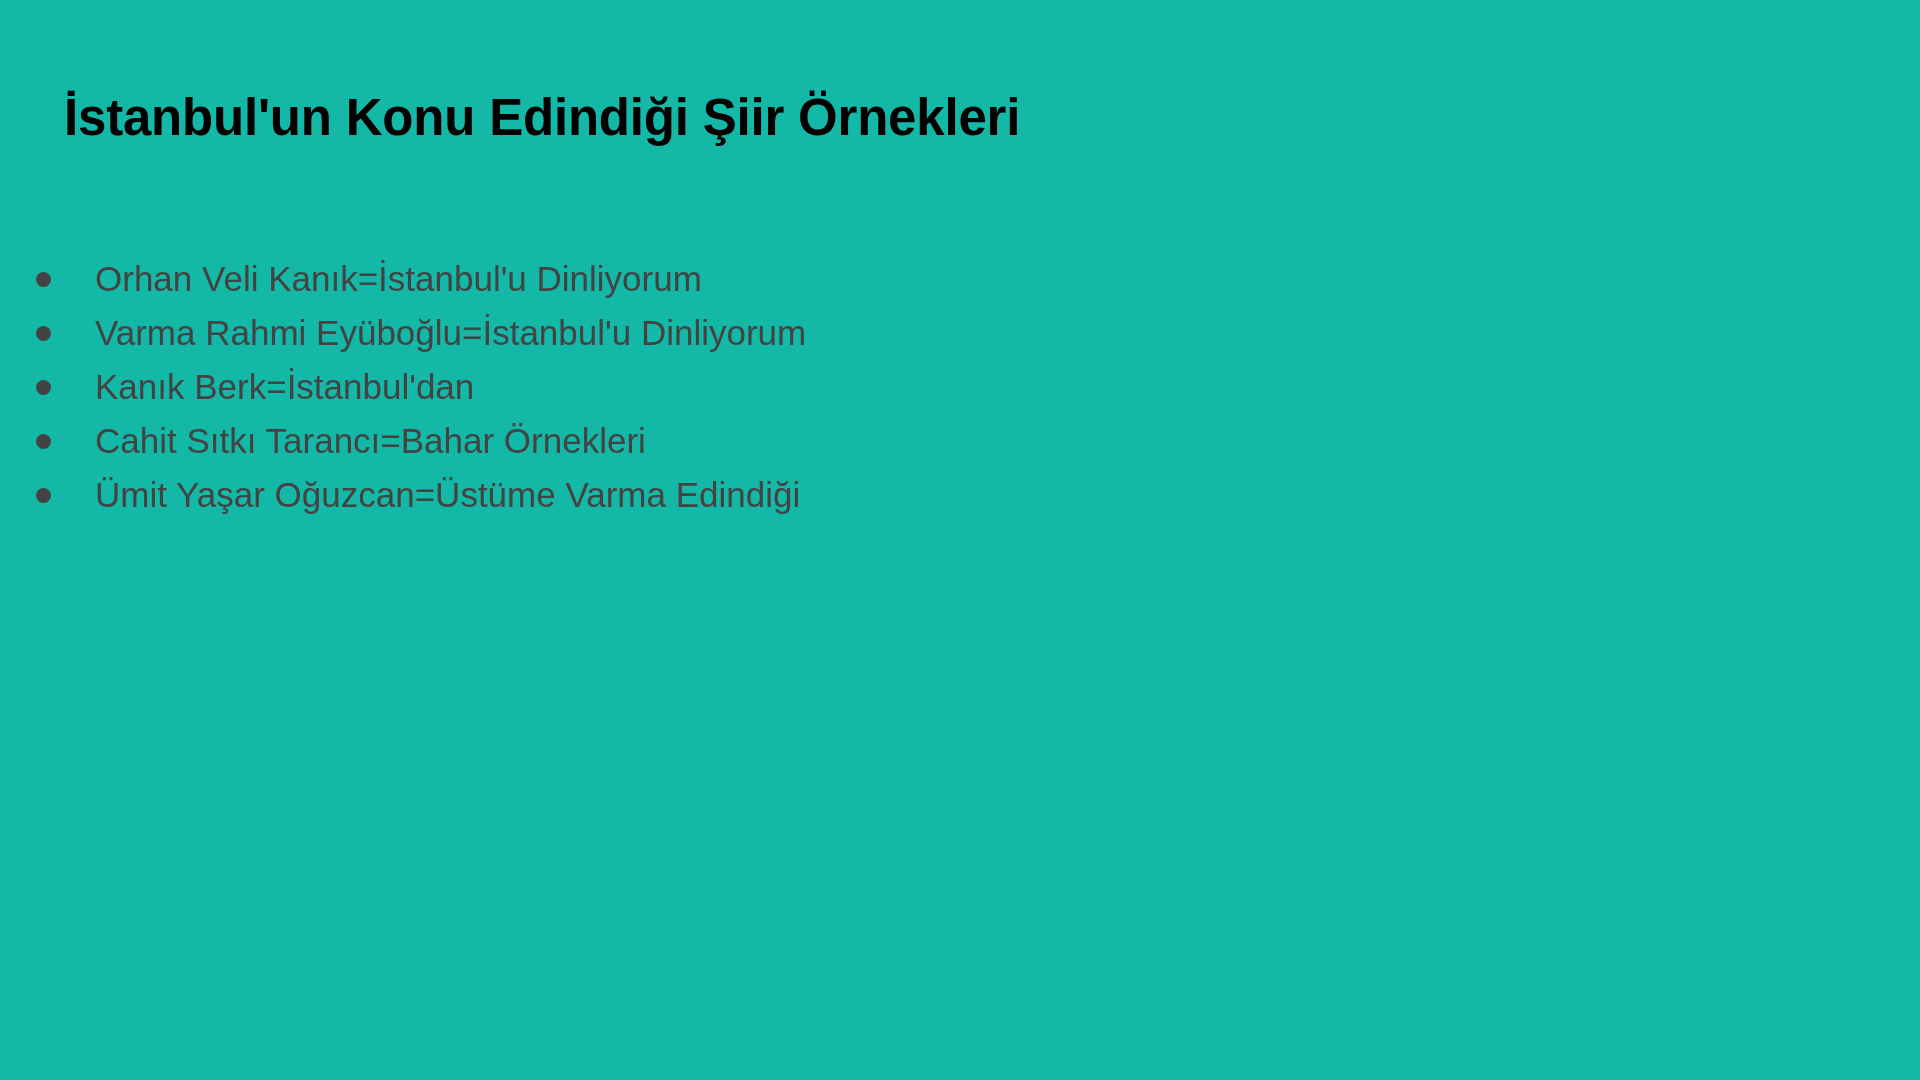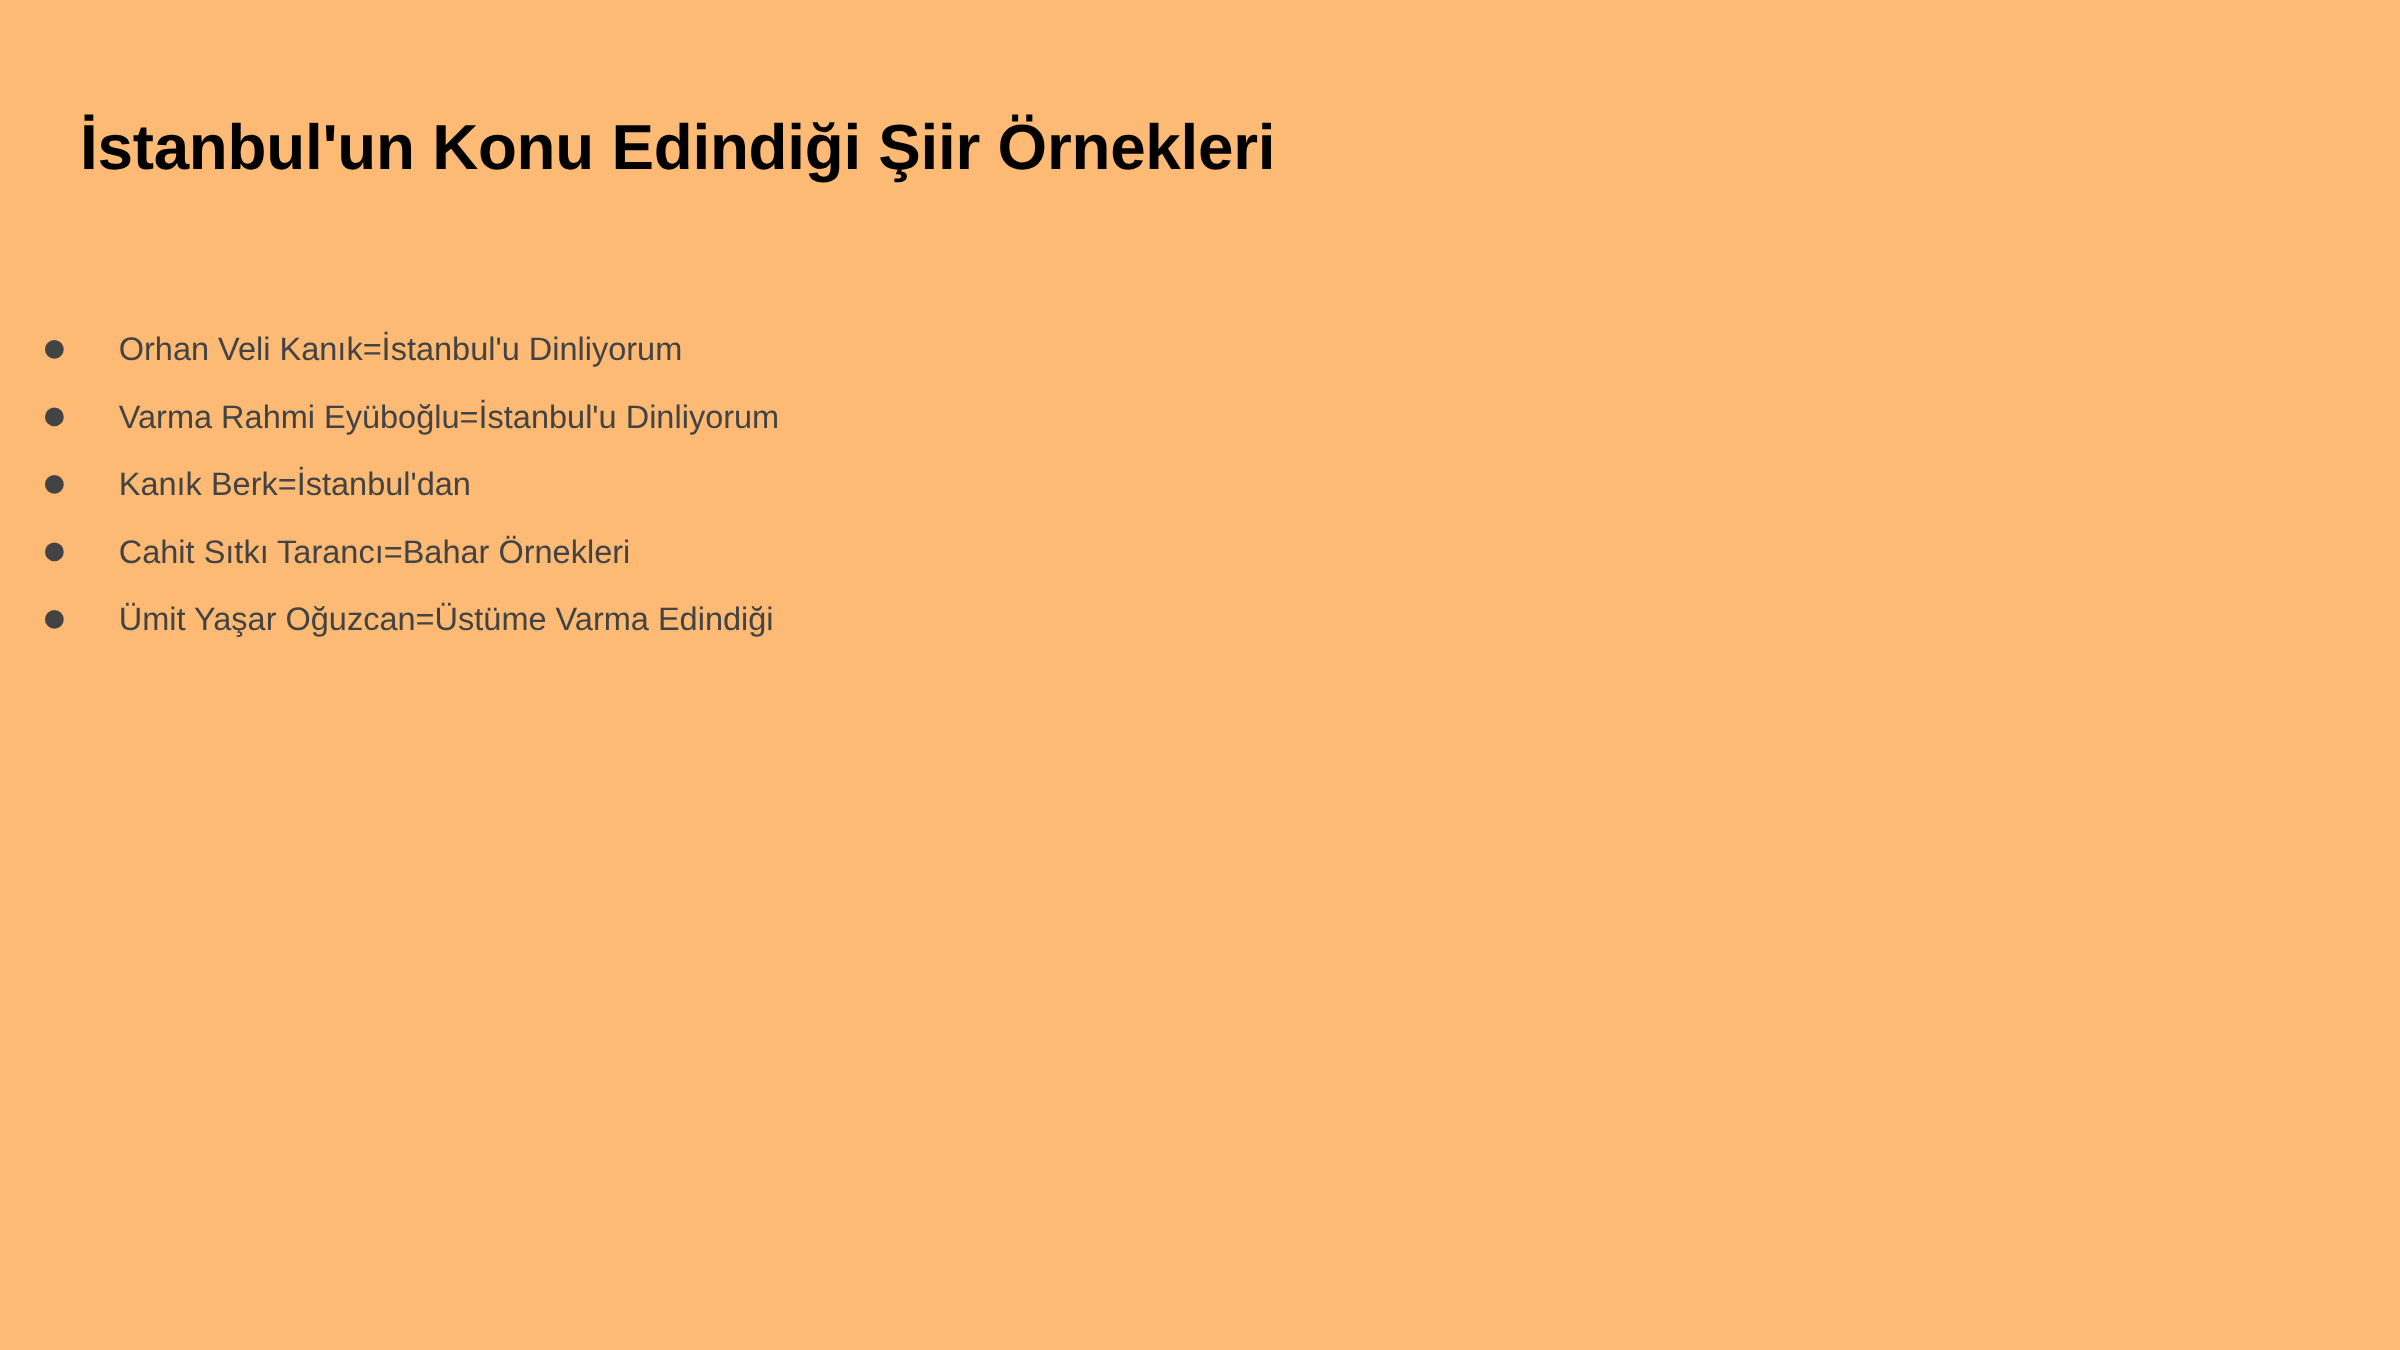--- a/index.html
+++ b/index.html
@@ -13,21 +13,21 @@
     height: 1080px;
     background: #ffffff;
     font-family: "Liberation Sans", sans-serif;
     overflow: hidden;
   }
 
   .slide {
     position: relative;
     width: 1920px;
     height: 1080px;
-    background: #fdba74;
+    background: #14b8a6;
     box-sizing: border-box;
   }
 
   .slide-title {
     position: absolute;
     left: 64px;
     top: 88px;
     width: 1720px;
     margin: 0;
     font-family: "Liberation Sans", sans-serif;
@@ -49,21 +49,21 @@
     list-style: none;
   }
 
   .bullet-item {
     position: relative;
     display: block;
     height: 54px;
     line-height: 54px;
     padding-left: 95px;
     font-family: "Liberation Sans", sans-serif;
-    font-size: 26px;
+    font-size: 35px;
     font-weight: normal;
     color: #434343;
     white-space: nowrap;
   }
 
   .bullet-marker {
     position: absolute;
     left: 36px;
     top: 50%;
     width: 15px;

